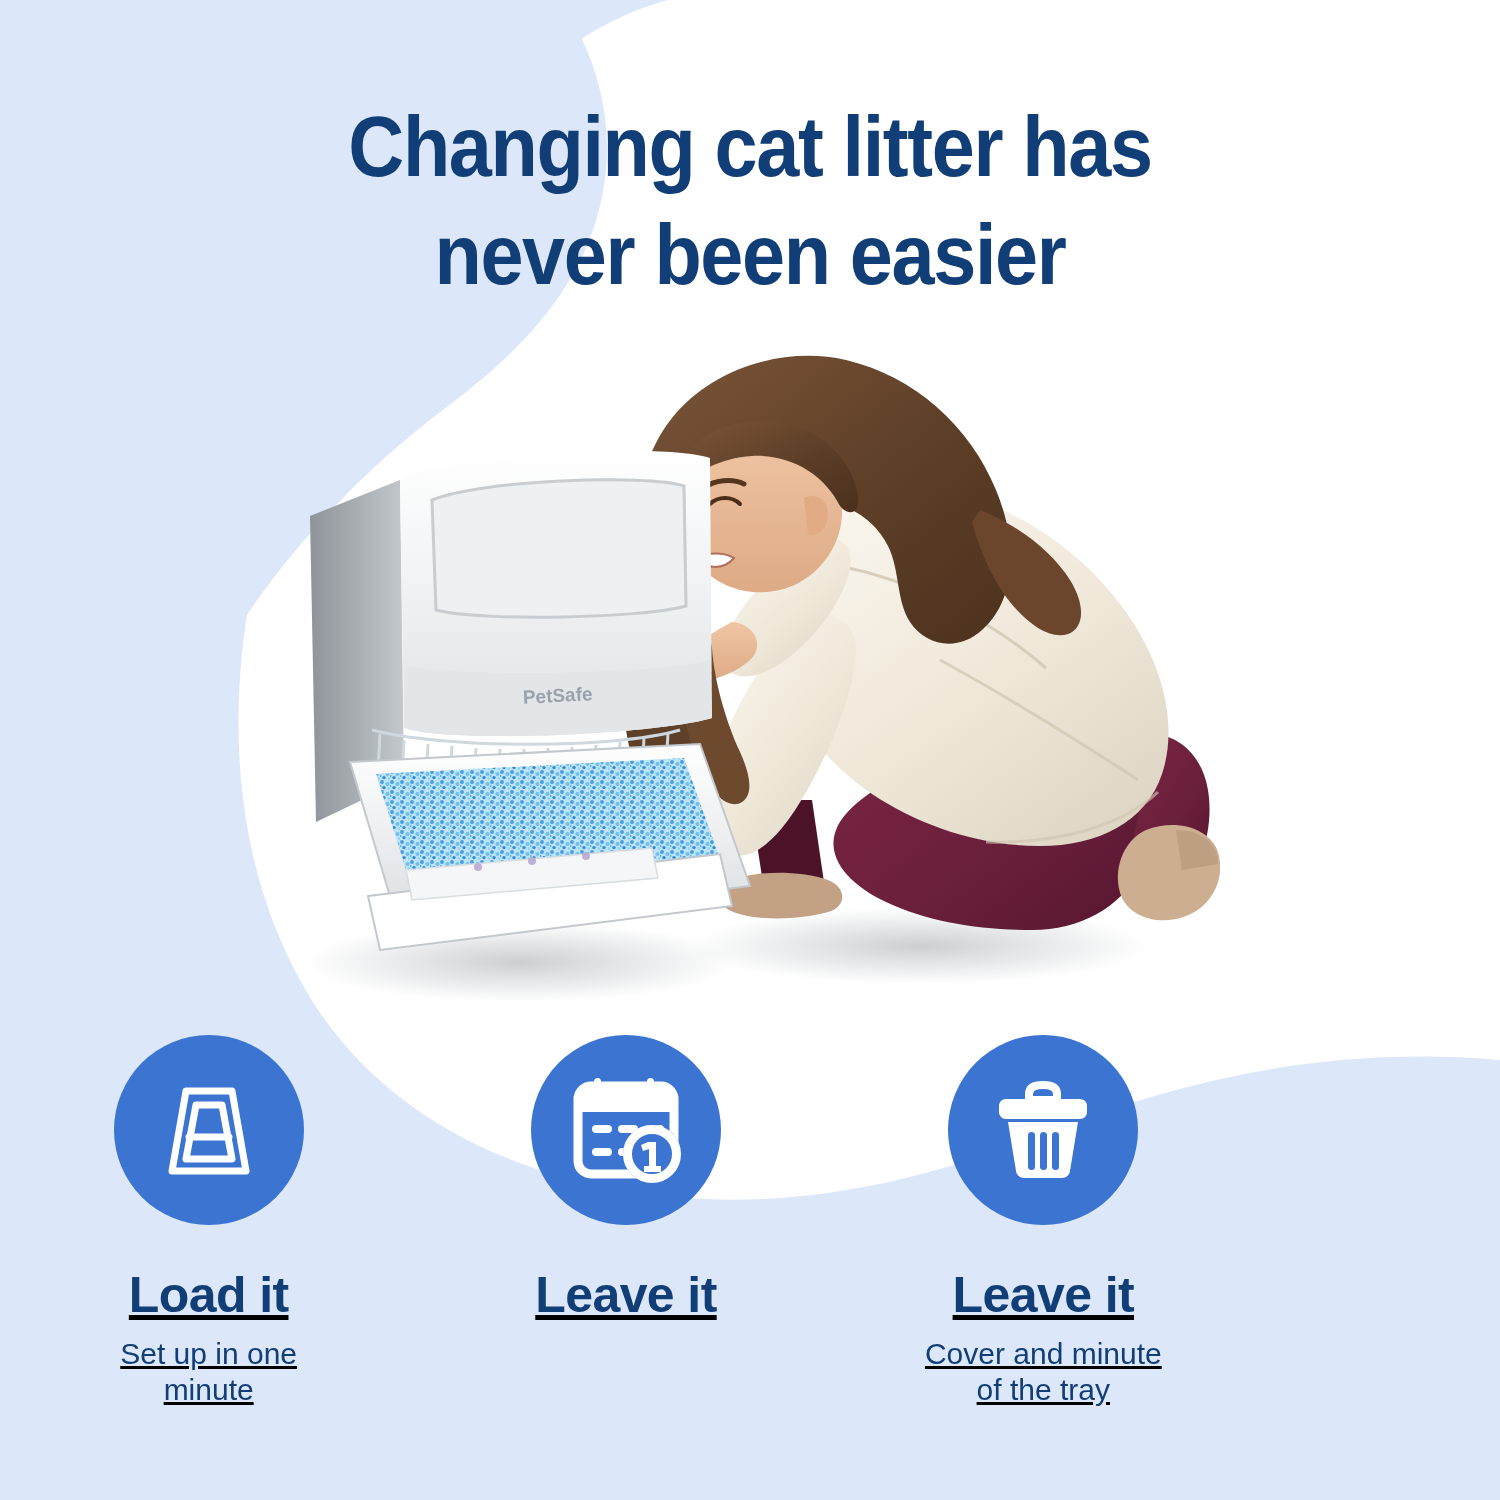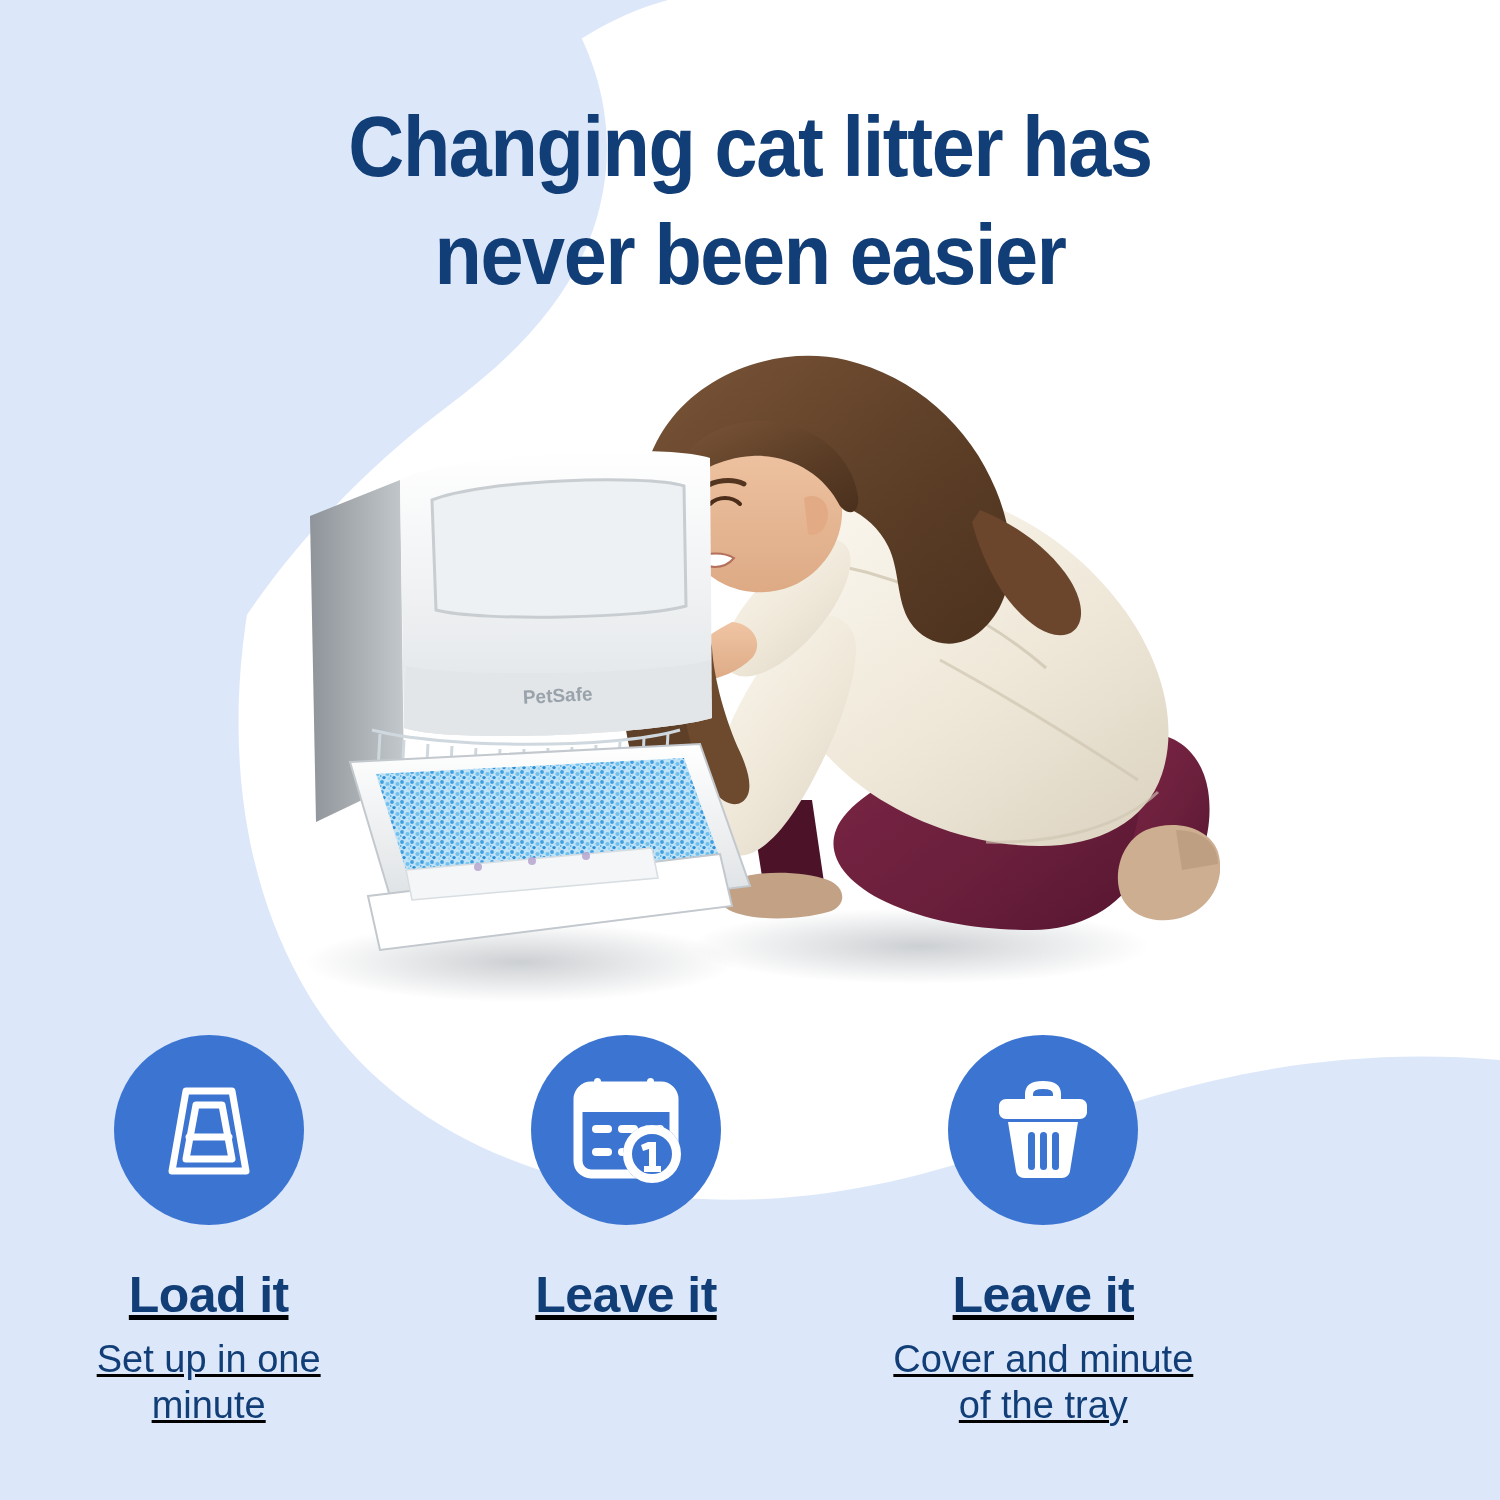--- a/index.html
+++ b/index.html
@@ -90,21 +90,21 @@
     color: #123e77;
     font-weight: bold;
     font-size: 50px;
     line-height: 1.05;
     letter-spacing: -0.6px;
     text-align: center;
   }
   .feature-desc {
     margin-top: 14px;
     color: #123e77;
-    font-size: 38px;
+    font-size: 30px;
     line-height: 1.22;
     text-align: center;
     white-space: pre-line;
     font-weight: normal;
   }
 </style>
 </head>
 <body>
 
 <div id="stage">

